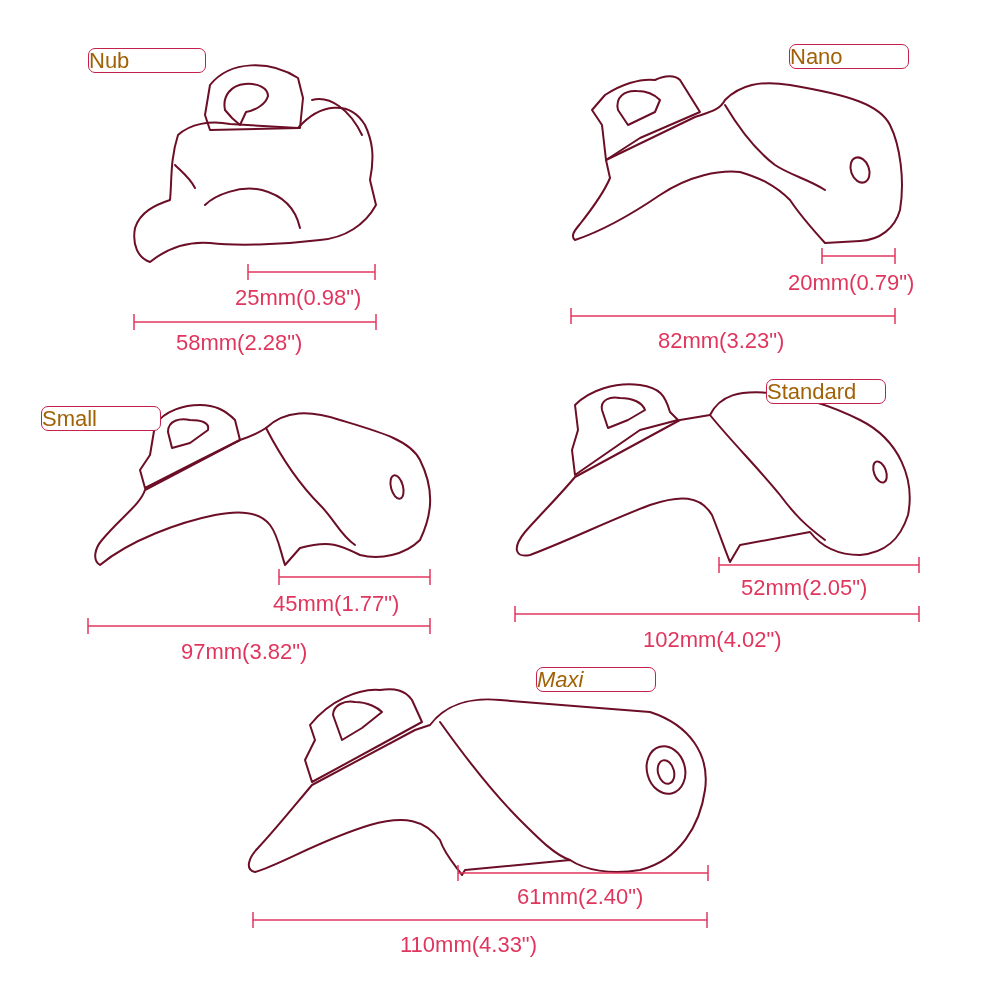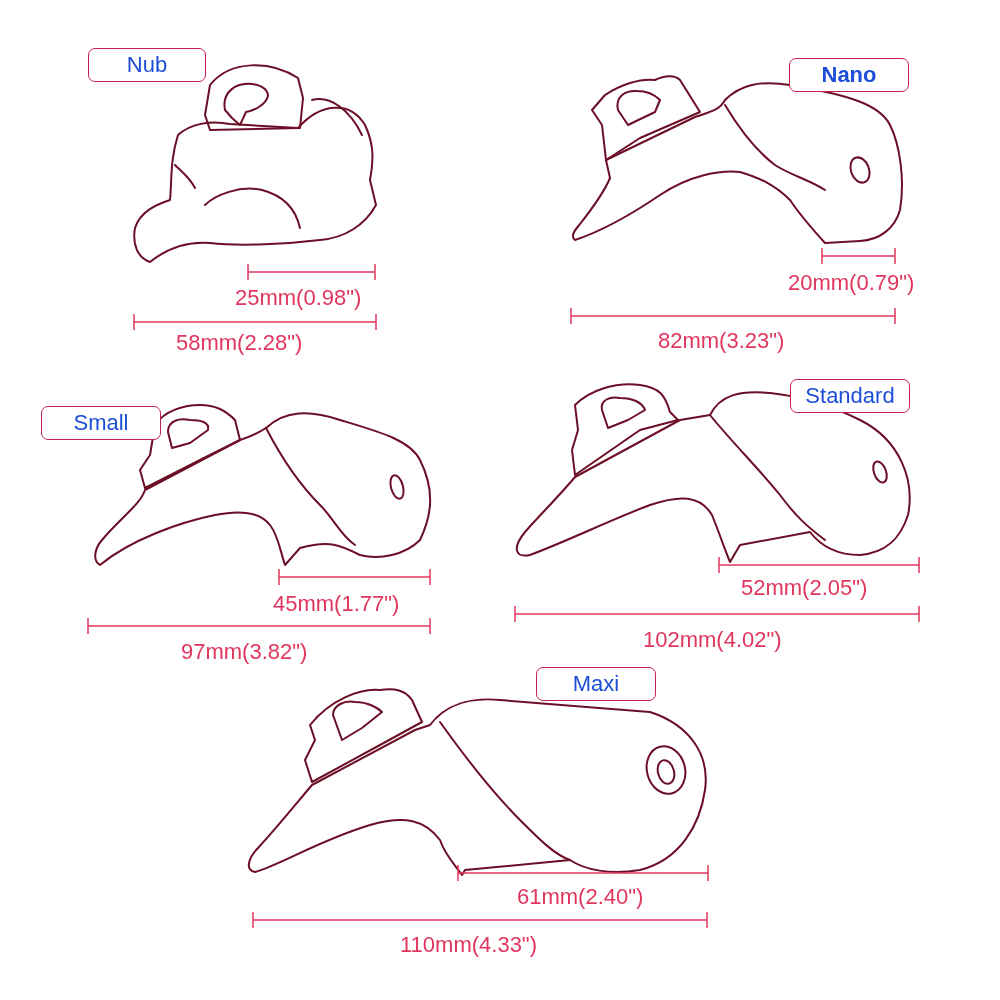--- a/index.html
+++ b/index.html
@@ -1,21 +1,21 @@
 <!DOCTYPE html>
 <html><head>
   <meta charset="utf-8">
   <style>
     html, body { margin: 0; padding: 0; background: #ffffff; }
     body { width: 1000px; height: 1000px; position: relative; overflow: hidden;
            font-family: "Liberation Sans", sans-serif; }
     .label-box {
-      position: absolute; height: 34px; box-sizing: border-box;
+      position: absolute; height: 25px; box-sizing: border-box;
       border: 1.5px solid #c4224c; border-radius: 7px; background: #fff;
-      color: #1d4ed8; font-size: 22px; display: flex; align-items: center; justify-content: center;
+      color: #a16207; font-size: 22px; display: flex; align-items: center; 
     }
     .dim-text { position: absolute; color: #e0365e; font-size: 22px; white-space: nowrap; }
     svg.art { position: absolute; left: 0; top: 0; }
     .outline { fill: none; stroke: #6b0e26; stroke-width: 2; stroke-linejoin: round; stroke-linecap: round; }
     .dimline { stroke: #e0365e; stroke-width: 1.5; fill: none; }
   </style>
 </head>
 <body>
 
 <svg class="art" width="1000" height="1000" viewBox="0 0 1000 1000">
@@ -89,30 +89,30 @@
   <line class="dimline" x1="458" y1="865" x2="458" y2="881"></line>
   <line class="dimline" x1="708" y1="865" x2="708" y2="881"></line>
   <line class="dimline" x1="253" y1="920" x2="707" y2="920"></line>
   <line class="dimline" x1="253" y1="912" x2="253" y2="928"></line>
   <line class="dimline" x1="707" y1="912" x2="707" y2="928"></line>
 </svg>
 
 <div class="label-box" style="left:88px; top:48px; width:118px;">
   <span>Nub</span>
 </div>
-<div class="label-box" style="left:789px; top:58px; width:120px;font-weight:bold;">
+<div class="label-box" style="left:789px; top:44px; width:120px;">
   <span>Nano</span>
 </div>
 <div class="label-box" style="left:41px; top:406px; width:120px;">
   <span>Small</span>
 </div>
-<div class="label-box" style="left:790px; top:379px; width:120px;">
+<div class="label-box" style="left:766px; top:379px; width:120px;">
   <span>Standard</span>
 </div>
-<div class="label-box" style="left:536px; top:667px; width:120px;">
+<div class="label-box" style="left:536px; top:667px; width:120px;font-style:italic;">
   <span>Maxi</span>
 </div>
 
 <div class="dim-text" style="left:235px; top:285px;">25mm(0.98")</div>
 <div class="dim-text" style="left:176px; top:330px;">58mm(2.28")</div>
 
 <div class="dim-text" style="left:788px; top:270px;">20mm(0.79")</div>
 <div class="dim-text" style="left:658px; top:328px;">82mm(3.23")</div>
 
 <div class="dim-text" style="left:273px; top:591px;">45mm(1.77")</div>

